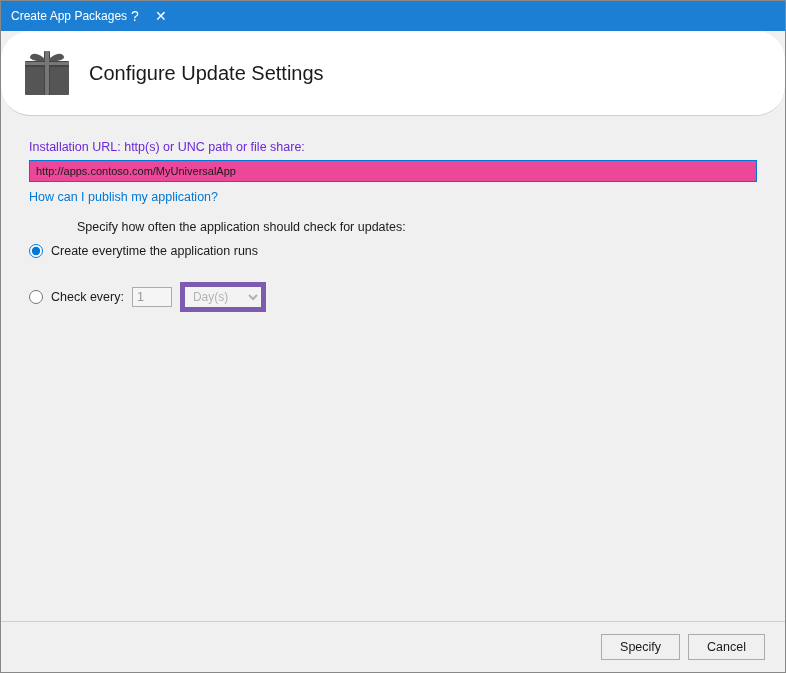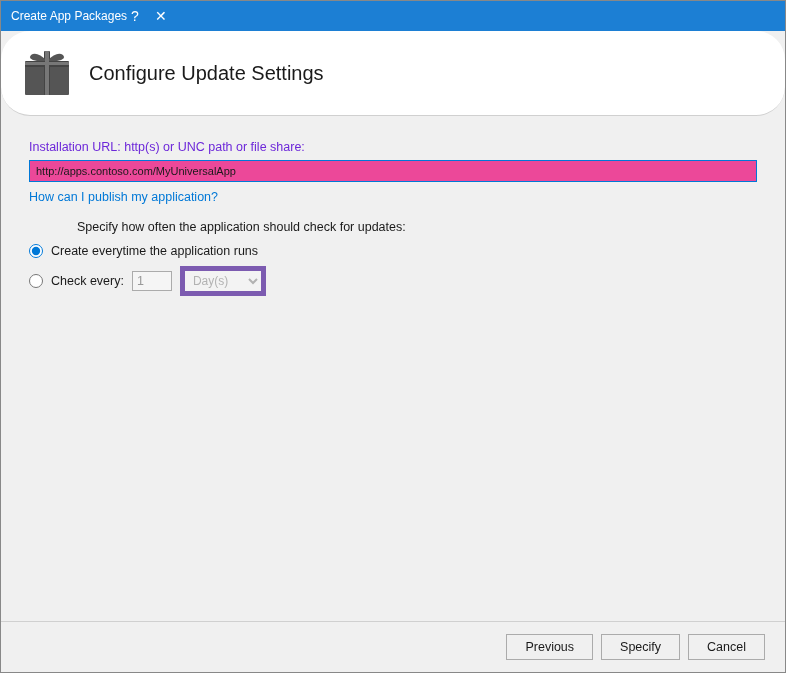--- a/index.html
+++ b/index.html
@@ -147,20 +147,21 @@
 
     .radio-label {
       font-size: 12.5px;
       color: #1a1a1a;
     }
 
     .check-every-row {
       display: flex;
       align-items: center;
       gap: 8px;
+      margin-top: 16px;
     }
 
     .check-every-input {
       width: 40px;
       padding: 2px 4px;
       border: 1px solid #ababab;
       font-size: 12.5px;
       font-family: inherit;
       color: #1a1a1a;
       background: white;
@@ -262,18 +263,17 @@
           <option>Day(s)</option>
           <option>Week(s)</option>
           <option>Month(s)</option>
         </select>
       </div>
     </div>
 
   </div>
 
   <div class="footer">
-    <button class="footer-btn">Previous</button>
     <button class="footer-btn">Specify</button>
     <button class="footer-btn">Cancel</button>
   </div>
 
 </div>
 
 </body></html>

